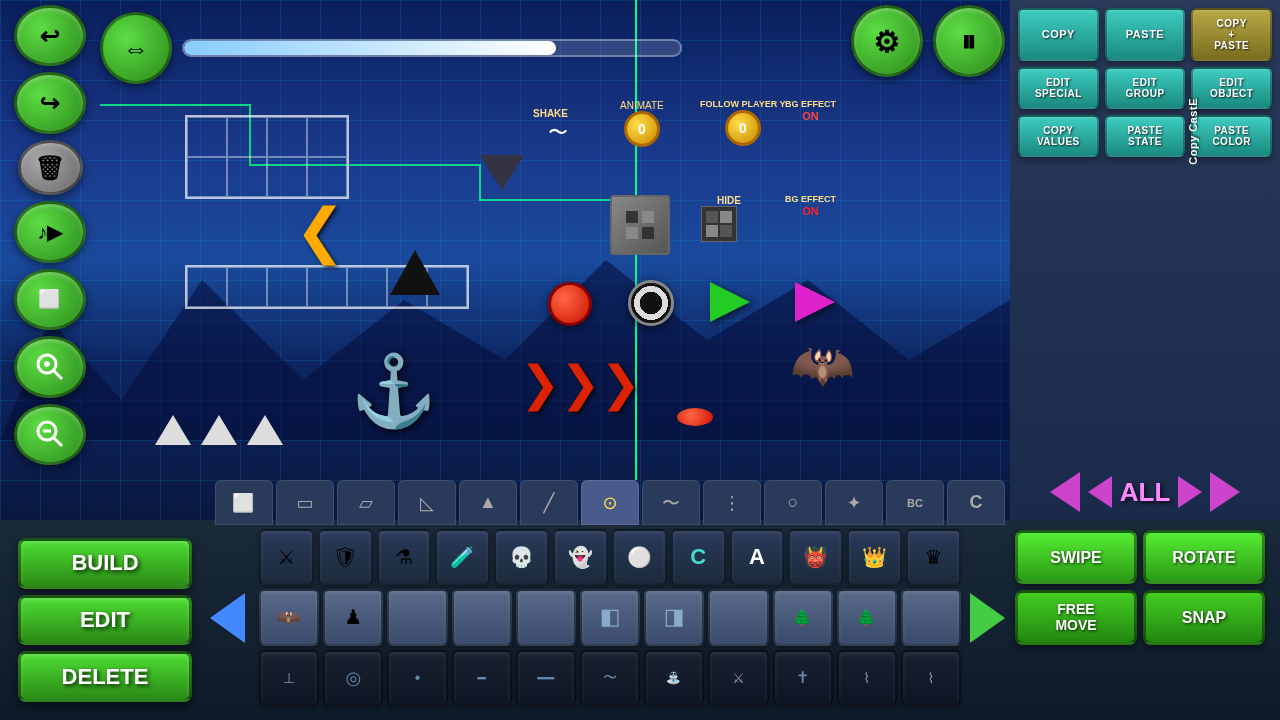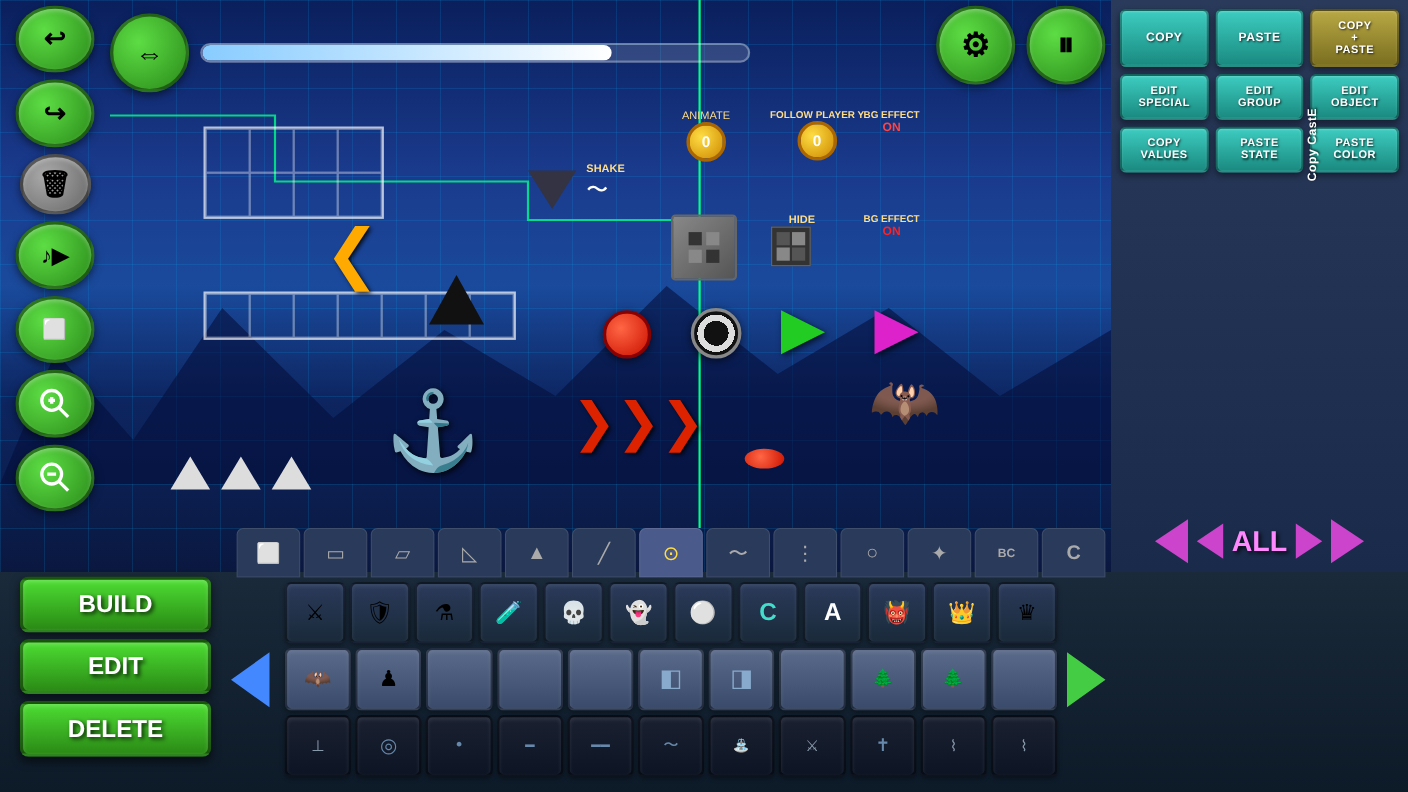--- a/index.html
+++ b/index.html
@@ -222,21 +222,21 @@
       border: 1px solid rgba(255,255,255,0.1);
     }
 
     .tab-item.active {
       background: #4a5a8a;
     }
 
     
     #action-buttons {
       position: absolute;
-      bottom: 24px;
+      bottom: 10px;
       left: 10px;
       width: 190px;
       height: 180px;
       display: flex;
       flex-direction: column;
       gap: 6px;
       padding: 8px;
       z-index: 12;
     }
 
@@ -366,21 +366,21 @@
   <div style="position:absolute; left:155px; top:415px; display:flex; gap:10px; z-index:5;">
     <div style="width:0;height:0;border-left:18px solid transparent;border-right:18px solid transparent;border-bottom:30px solid #ddd;"></div>
     <div style="width:0;height:0;border-left:18px solid transparent;border-right:18px solid transparent;border-bottom:30px solid #ddd;"></div>
     <div style="width:0;height:0;border-left:18px solid transparent;border-right:18px solid transparent;border-bottom:30px solid #ddd;"></div>
   </div>
 
   <div style="position:absolute; left:350px; top:350px; font-size:70px; color:white; z-index:5; text-shadow:2px 2px 6px rgba(0,0,0,0.9);">⚓</div>
 
   <div style="position:absolute; left:480px; top:155px; width:0;height:0;border-left:22px solid transparent;border-right:22px solid transparent;border-top:35px solid #334; z-index:5;"></div>
 
-  <div style="position:absolute; left:533px; top:108px; display:flex;flex-direction:column;align-items:flex-start; z-index:5;margin-top:40px;">
+  <div style="position:absolute; left:533px; top:108px; display:flex;flex-direction:column;align-items:flex-end; z-index:5;">
     <div style="color:#ffdd88;font-size:10px;font-weight:bold;text-transform:uppercase;">SHAKE</div>
     <div style="color:white;font-size:20px;">〜</div>
   </div>
 
   <div style="position:absolute; left:620px; top:100px; display:flex;flex-direction:column;align-items:center; z-index:5;">
     <div style="color:#ffdd88;font-size:10px;font-weight:normal;text-transform:uppercase;">ANIMATE</div>
     <div style="width:36px;height:36px;border-radius:50%;background:radial-gradient(circle at 35% 35%,#ffdd44,#cc8800);border:3px solid #aa6600;display:flex;align-items:center;justify-content:center;color:white;font-weight:bold;font-size:14px;">0</div>
   </div>
 
   <div style="position:absolute; left:700px; top:100px; display:flex;flex-direction:column;align-items:center; z-index:5;">
@@ -581,15 +581,22 @@
       <div class="block-cell dark2" style="font-size:16px;color:#6688aa;">✝</div>
       <div class="block-cell dark2" style="font-size:14px;color:#8899aa;">⌇</div>
       <div class="block-cell dark2" style="font-size:14px;color:#8899aa;">⌇</div>
     </div>
   </div>
 
   <div style="position:absolute;bottom:10px;right:270px;width:45px;height:185px;display:flex;align-items:center;justify-content:center;cursor:pointer;z-index:13;">
     <div style="width:0;height:0;border-top:25px solid transparent;border-bottom:25px solid transparent;border-left:35px solid #44cc44;"></div>
   </div>
 
+  <div id="right-bottom">
+    <div class="right-btn btn-lime">SWIPE</div>
+    <div class="right-btn btn-lime">ROTATE</div>
+    <div class="right-btn btn-dark-lime" style="white-space:pre-line;font-size:14px;">FREE
+MOVE</div>
+    <div class="right-btn btn-dark-lime">SNAP</div>
+  </div>
 </div>
 
 <div style="position:absolute;top:98px;right:18px;width:75px;writing-mode:vertical-rl;transform:rotate(180deg);font-size:11px;font-weight:bold;color:white;text-shadow:1px 1px 2px rgba(0,0,0,0.8);z-index:25;text-transform:none;letter-spacing:0.5px;">Copy CastE</div>
 
 </body></html>

